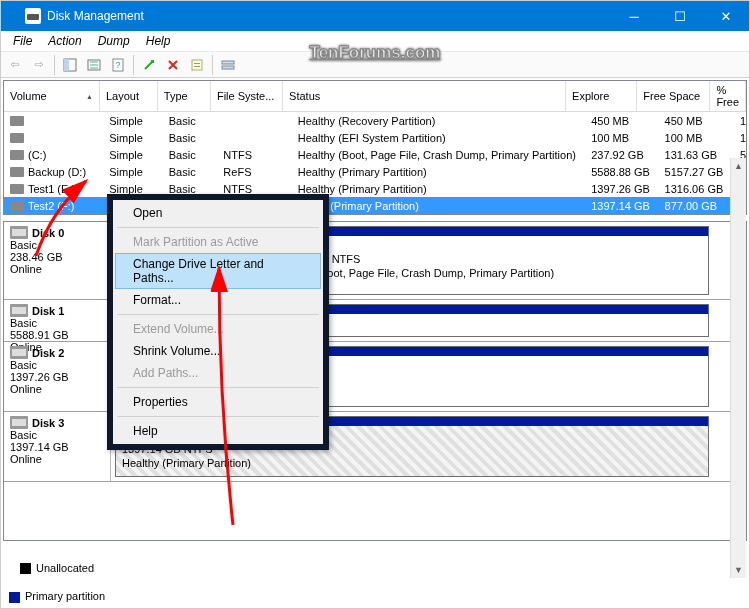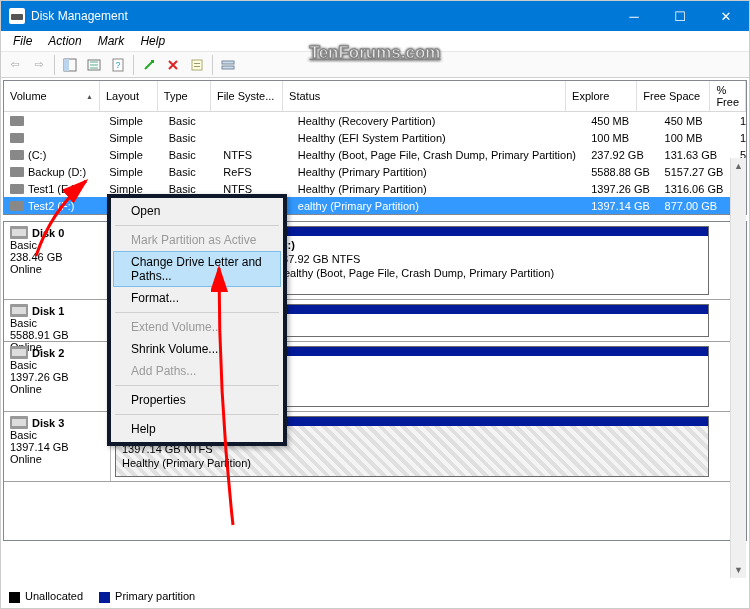--- a/index.html
+++ b/index.html
@@ -2,21 +2,21 @@
 <html><head>
 <meta charset="utf-8">
 <style>
   * { box-sizing: border-box; }
   body {
     margin: 0; padding: 0; background: #fff;
     font-family: "Segoe UI", Tahoma, sans-serif; font-size: 11px;
     width: 750px; height: 609px; overflow: hidden; position: relative;
   }
   .outer { position:absolute; left:0; top:0; width:750px; height:609px; border:1px solid #ccc; background:#fff; }
-  .titlebar { height:30px; background:#0078d7; color:#fff; display:flex; align-items:center; }
+  .titlebar { height:30px; background:#0078d7; color:#fff; display:flex; align-items:center;padding-left:16px; }
   .titlebar .ico { width:16px; height:16px; margin:0 6px 0 8px; background:#fff; border-radius:2px; position:relative; }
   .titlebar .ico::after{content:"";position:absolute;left:2px;top:6px;width:12px;height:6px;background:#555;border-radius:1px;}
   .titlebar .title { flex:1; font-size:12px; }
   .winbtns { display:flex; height:100%; }
   .winbtn { width:46px; display:flex; align-items:center; justify-content:center; font-size:13px; }
   .menubar { height:21px; display:flex; align-items:center; padding:0 4px; background:#fff; border-bottom:1px solid #e8e8e8;}
   .menuitem { padding:2px 8px; font-size:12px;font-style:italic; }
   .toolbar { height:26px; background:#fafafa; border-bottom:1px solid #d0d0d0; display:flex; align-items:center; padding:0 3px; gap:2px;}
   .tbtn { width:22px; height:22px; border:1px solid transparent; display:flex; align-items:center; justify-content:center; }
   .tbtn.dis{opacity:.35;}
@@ -37,23 +37,23 @@
   .diskinfo{width:107px;border-right:1px solid #bbb;padding:4px 6px;}
   .diskinfo .nm{font-weight:bold;display:flex;align-items:center;gap:4px;}
   .dico{width:18px;height:13px;background:#999;border-radius:1px;display:inline-block;position:relative;}
   .dico::after{content:"";position:absolute;left:2px;top:3px;width:14px;height:7px;background:#ddd;}
   .diskparts{flex:1;display:flex;padding:4px;gap:3px;}
   .part{border:1px solid #6c6c6c;background:#fff;padding:2px 6px;font-size:11px;position:relative;}
   .part .bar{position:absolute;left:0;right:0;top:0;height:9px;}
   .barblue{background:#001a9a;} .barblack{background:#000;}
   .part .txt{margin-top:10px;line-height:1.25;}
   .hatch{background:repeating-linear-gradient(45deg,#f4f4f4 0 4px,#e0e0e0 4px 8px);}
-  .legend{position:absolute;left:8px;bottom:5px;display:flex;gap:16px;align-items:center;font-size:11px;}
+  .legend{position:absolute;left:8px;bottom:5px;display:flex;gap:16px;align-items:center;font-size:11px;flex-direction:column;}
   .lsw{width:11px;height:11px;display:inline-block;margin-right:5px;vertical-align:middle;}
-  .ctxmenu{position:absolute;left:106px;top:193px;width:180px;background:#f0f0f0;border:4px solid #0f172a;box-shadow:2px 2px 5px rgba(0,0,0,.3);padding:2px;z-index:50;}
+  .ctxmenu{position:absolute;left:106px;top:193px;width:222px;background:#f0f0f0;border:6px solid #0f172a;box-shadow:2px 2px 5px rgba(0,0,0,.3);padding:2px;z-index:50;}
   .ctxmenu .mi{padding:4px 18px;font-size:12px;}
   .ctxmenu .mi.hl{background:#bfe2fb;border:1px solid #7bbde8;padding:3px 17px;}
   .ctxmenu .mi.dis{color:#9a9a9a;}
   .ctxmenu .msep{height:1px;background:#d0d0d0;margin:3px 2px;}
   .watermark{position:absolute;left:50%;top:42px;transform:translateX(-50%);font-size:17px;font-weight:bold;color:rgba(255,255,255,.85);text-shadow:0 0 3px #666,0 0 3px #666,0 0 3px #666; -webkit-text-stroke:1px #888; z-index:200; pointer-events:none;text-decoration:underline;}
   svg.arrow{position:absolute;z-index:100;pointer-events:none;}
   .scrolltrack{position:absolute;right:3px;top:80px;width:16px;height:calc(100% - 110px);background:#f0f0f0;border-left:1px solid #ddd;}
   .arrowbtn{height:16px;background:#f0f0f0;display:flex;align-items:center;justify-content:center;color:#666;font-size:9px;}
 </style>
 </head>
@@ -66,21 +66,21 @@
     <div class="winbtns">
       <div class="winbtn">─</div>
       <div class="winbtn">☐</div>
       <div class="winbtn close">✕</div>
     </div>
   </div>
 
   <div class="menubar">
     <div class="menuitem">File</div>
     <div class="menuitem">Action</div>
-    <div class="menuitem">Mark</div>
+    <div class="menuitem">Dump</div>
     <div class="menuitem">Help</div>
   </div>
 
   <div class="toolbar">
     <div class="tbtn dis">⇦</div>
     <div class="tbtn dis">⇨</div>
     <div class="tsep"></div>
     <div class="tbtn">
         <svg width="14" height="14">
           <rect x="1" y="1" width="12" height="12" fill="none" stroke="#777"></rect>

